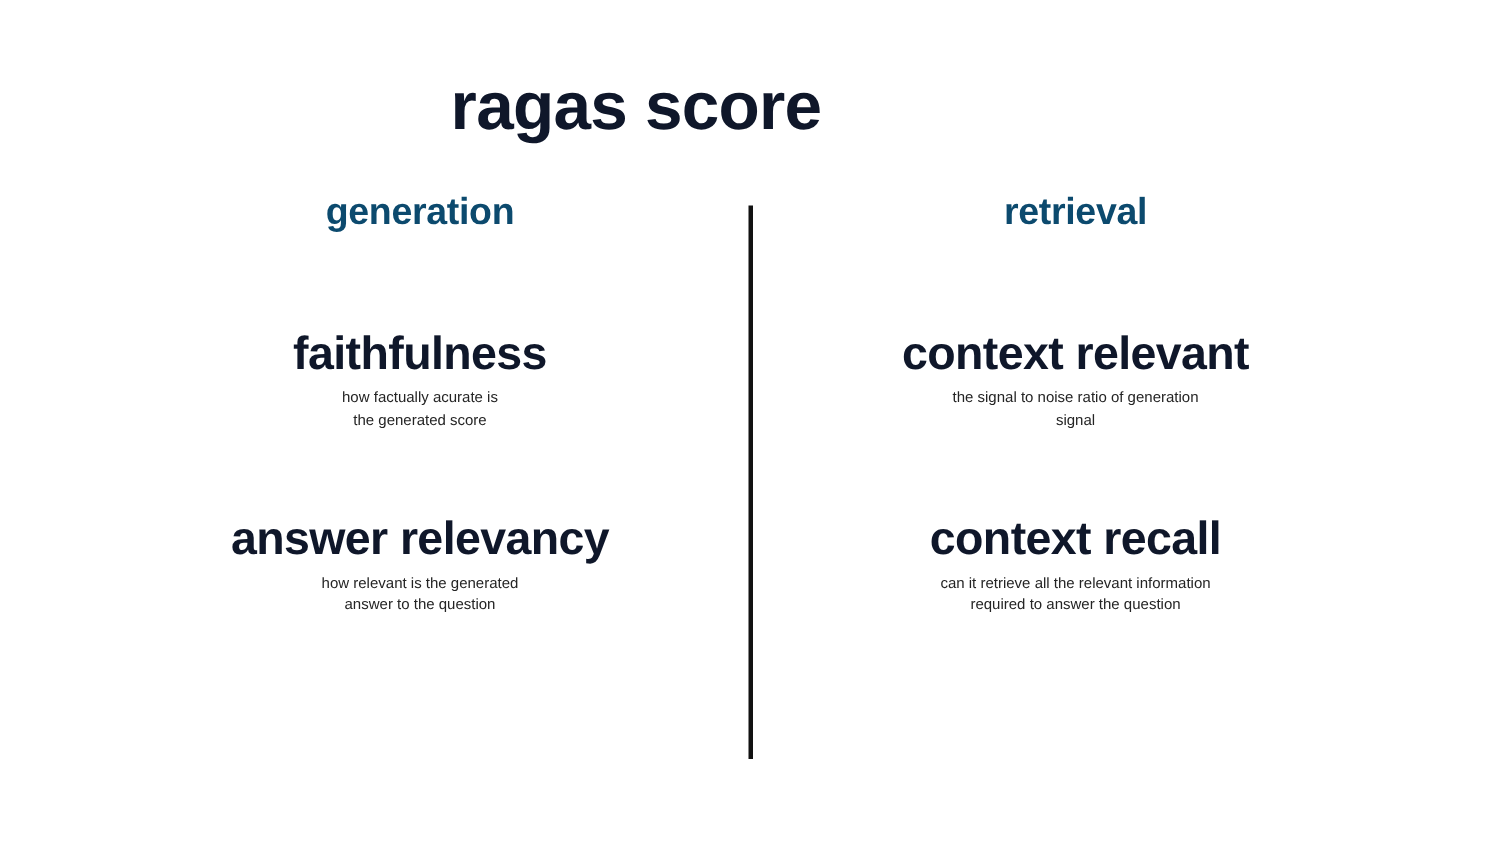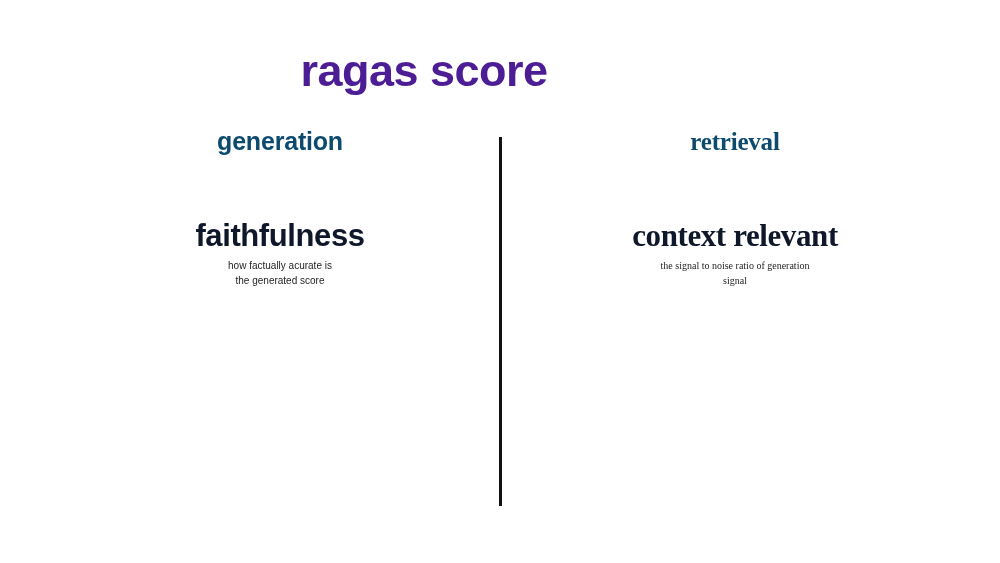--- a/index.html
+++ b/index.html
@@ -25,21 +25,21 @@
   
   .title {
     position: absolute;
     left: 0;
     top: 48px;
     width: 848px;
     text-align: center;
     font-size: 45px;
     font-weight: 700;
     letter-spacing: -0.5px;
-    color: #4c1d95;
+    color: #0f172a;
     line-height: 1.0;
   }
 
   
   .divider {
     position: absolute;
     left: 499px;
     top: 137px;
     width: 3px;
     height: 369px;
@@ -47,21 +47,21 @@
   }
 
   
   .column {
     position: absolute;
     top: 128px;
     width: 420px;
     text-align: center;
   }
   .column-generation { left: 70px; }
-  .column-retrieval  { left: 525px; font-family: Liberation Serif, serif; }
+  .column-retrieval  { left: 507px; }
 
   .column-header {
     font-size: 25px;
     font-weight: 700;
     color: #0c4a6e;
     letter-spacing: -0.2px;
     line-height: 1.1;
     margin: 0;
   }
 
@@ -103,31 +103,45 @@
     <div class="column-header">generation</div>
 
     <div class="metric metric-first">
       <div class="metric-name">faithfulness</div>
       <div class="metric-desc">
         <span class="metric-desc-line">how factually acurate is</span>
         <span class="metric-desc-line">the generated score</span>
       </div>
     </div>
 
+    <div class="metric metric-second">
+      <div class="metric-name">answer relevancy</div>
+      <div class="metric-desc">
+        <span class="metric-desc-line">how relevant is the generated</span>
+        <span class="metric-desc-line">answer to the question</span>
+      </div>
+    </div>
 
   </div>
 
   <div class="column column-retrieval">
 
     <div class="column-header">retrieval</div>
 
     <div class="metric metric-first">
       <div class="metric-name">context relevant</div>
       <div class="metric-desc">
         <span class="metric-desc-line">the signal to noise ratio of generation</span>
         <span class="metric-desc-line">signal</span>
       </div>
     </div>
 
+    <div class="metric metric-second">
+      <div class="metric-name">context recall</div>
+      <div class="metric-desc">
+        <span class="metric-desc-line">can it retrieve all the relevant information</span>
+        <span class="metric-desc-line">required to answer the question</span>
+      </div>
+    </div>
 
   </div>
 
 </div>
 
 </body></html>

